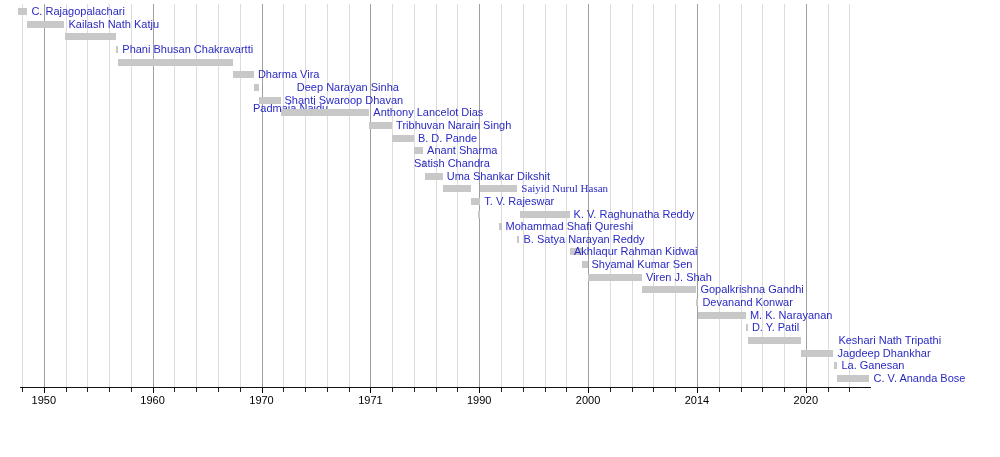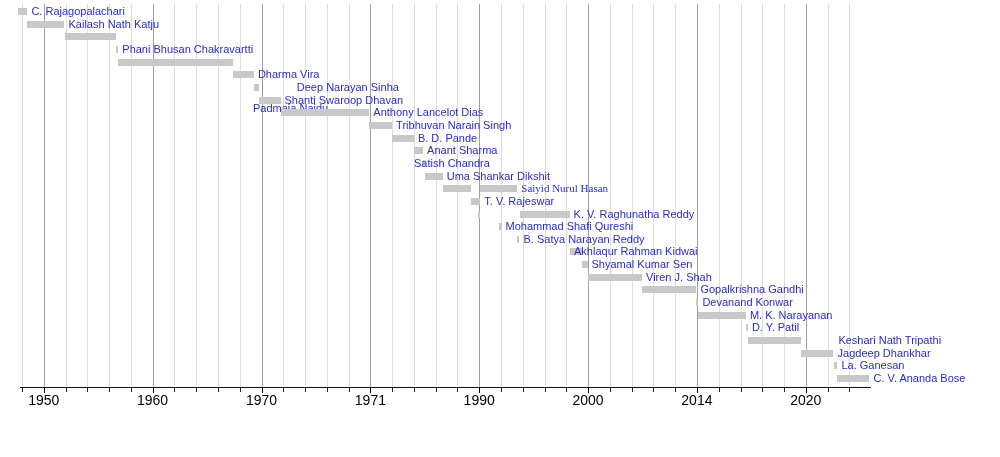--- a/index.html
+++ b/index.html
@@ -19,21 +19,21 @@
   .axis-line{
     position:absolute;left:20px;top:387px;width:851px;height:1px;
     background:#111;
   }
   .tick{
     position:absolute;top:388px;width:1px;height:4px;background:#222;
   }
   .tick.major{height:5px;background:#000;}
   .year-label{
     position:absolute;top:394px;
-    font-size:14px;line-height:13px;color:#000;
+    font-size:11px;line-height:13px;color:#000;
     transform:translateX(-50%);
     white-space:nowrap;
   }
   .bar{
     position:absolute;height:7px;
     background:#c8c8c8;
   }
   .person{
     position:absolute;
     font-size:11px;line-height:13px;

